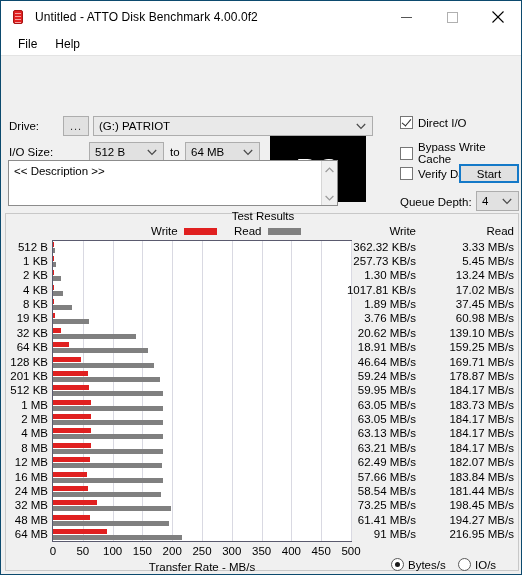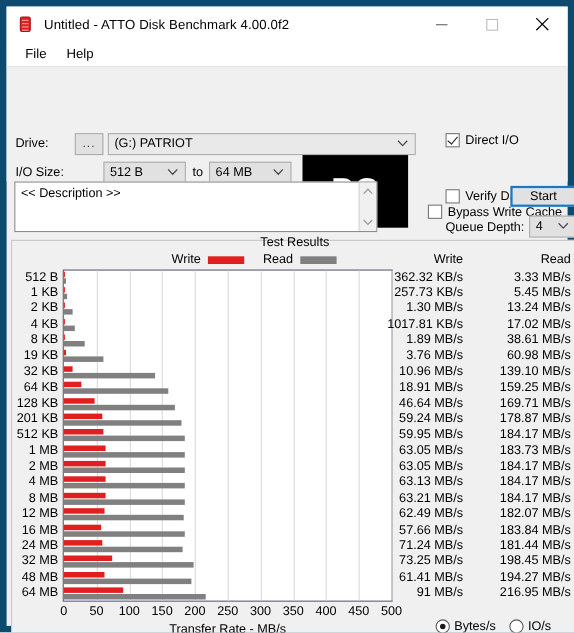--- a/index.html
+++ b/index.html
@@ -5,21 +5,21 @@
   html,body{margin:0;padding:0;}
   body{
     width:522px;height:575px;
     background:#f0f0f0;
     font-family:"Liberation Sans", sans-serif;
     font-size:11px;
     color:#000;
     overflow:hidden;
     position:relative;
   }
-  .win{position:absolute;inset:0;background:#f0f0f0;border:6px solid #0c4a6e;box-sizing:border-box;}
+  .win{position:absolute;inset:0;background:#f0f0f0;border:1px solid #0c4a6e;box-sizing:border-box;}
 
   
   .titlebar{height:32px;display:flex;align-items:center;background:#ffffff;position:relative;}
   .app-icon{width:16px;height:16px;margin-left:9px;margin-right:9px;position:relative;flex:none;}
   .app-icon .cyl{
     position:absolute;left:3px;top:1px;width:10px;height:14px;
     background:#e02020;border:1px solid #a81414;box-sizing:border-box;border-radius:2px;
   }
   .app-icon .cyl:after{
     content:"";position:absolute;left:1px;top:2px;right:1px;height:1px;background:#f7a0a0;
@@ -192,21 +192,21 @@
           </svg>
       </span>
     </div>
 
     <div class="pclogo" style="left:269px;top:80px;width:96px;height:66px;">PC</div>
 
     <div class="chk" style="left:399px;top:60px;">
       <span class="box on"></span>
       <span>Direct I/O</span>
     </div>
-    <div class="chk" style="left:383px;top:85px;margin-top:40px;">
+    <div class="chk" style="left:399px;top:85px;">
       <span class="box"></span>
       <span>Bypass Write Cache</span>
     </div>
     <div class="chk" style="left:399px;top:111px;">
       <span class="box"></span>
       <span>Verify Data</span>
     </div>
 
     <div class="lbl" style="left:399px;top:140px;">Queue Depth:</div>
     <div class="combo" style="left:475px;top:135px;width:43px;">
@@ -284,30 +284,30 @@
         <div class="cell" style="left: 420px; top: 55.2619px; width: 88px;">13.24 MB/s</div>
         <div class="ylabel" style="left: 0px; top: 69.6429px; width: 42px;">4 KB</div>
         <div class="bar w" style="left: 47px; top: 70.6429px; width: 1px; background: rgb(224, 32, 32);"></div>
         <div class="bar r" style="left: 47px; top: 76.6429px; width: 10.1439px; background: rgb(128, 128, 128);"></div>
         <div class="cell" style="left: 320px; top: 69.6429px; width: 90px;">1017.81 KB/s</div>
         <div class="cell" style="left: 420px; top: 69.6429px; width: 88px;">17.02 MB/s</div>
         <div class="ylabel" style="left: 0px; top: 84.0238px; width: 42px;">8 KB</div>
         <div class="bar w" style="left: 47px; top: 85.0238px; width: 1.12644px; background: rgb(224, 32, 32);"></div>
         <div class="bar r" style="left: 47px; top: 91.0238px; width: 19.3044px; background: rgb(128, 128, 128);"></div>
         <div class="cell" style="left: 320px; top: 84.0238px; width: 90px;">1.89 MB/s</div>
-        <div class="cell" style="left: 420px; top: 84.0238px; width: 88px;">38.61 MB/s</div>
+        <div class="cell" style="left: 420px; top: 84.0238px; width: 88px;">37.45 MB/s</div>
         <div class="ylabel" style="left: 0px; top: 98.4048px; width: 42px;">19 KB</div>
         <div class="bar w" style="left: 47px; top: 99.4048px; width: 2.24096px; background: rgb(224, 32, 32);"></div>
         <div class="bar r" style="left: 47px; top: 105.405px; width: 36.3441px; background: rgb(128, 128, 128);"></div>
         <div class="cell" style="left: 320px; top: 98.4048px; width: 90px;">3.76 MB/s</div>
         <div class="cell" style="left: 420px; top: 98.4048px; width: 88px;">60.98 MB/s</div>
         <div class="ylabel" style="left: 0px; top: 112.786px; width: 42px;">32 KB</div>
         <div class="bar w" style="left: 47px; top: 113.786px; width: 7.58708px; background: rgb(224, 32, 32);"></div>
         <div class="bar r" style="left: 47px; top: 119.786px; width: 82.9036px; background: rgb(128, 128, 128);"></div>
-        <div class="cell" style="left: 320px; top: 112.786px; width: 90px;">10.96 MB/s</div>
+        <div class="cell" style="left: 320px; top: 112.786px; width: 90px;">20.62 MB/s</div>
         <div class="cell" style="left: 420px; top: 112.786px; width: 88px;">139.10 MB/s</div>
         <div class="ylabel" style="left: 0px; top: 127.167px; width: 42px;">64 KB</div>
         <div class="bar w" style="left: 47px; top: 128.167px; width: 16.2648px; background: rgb(224, 32, 32);"></div>
         <div class="bar r" style="left: 47px; top: 134.167px; width: 94.913px; background: rgb(128, 128, 128);"></div>
         <div class="cell" style="left: 320px; top: 127.167px; width: 90px;">18.91 MB/s</div>
         <div class="cell" style="left: 420px; top: 127.167px; width: 88px;">159.25 MB/s</div>
         <div class="ylabel" style="left: 0px; top: 141.548px; width: 42px;">128 KB</div>
         <div class="bar w" style="left: 47px; top: 142.548px; width: 27.7974px; background: rgb(224, 32, 32);"></div>
         <div class="bar r" style="left: 47px; top: 148.548px; width: 101.147px; background: rgb(128, 128, 128);"></div>
         <div class="cell" style="left: 320px; top: 141.548px; width: 90px;">46.64 MB/s</div>
@@ -348,21 +348,21 @@
         <div class="cell" style="left: 320px; top: 242.214px; width: 90px;">62.49 MB/s</div>
         <div class="cell" style="left: 420px; top: 242.214px; width: 88px;">182.07 MB/s</div>
         <div class="ylabel" style="left: 0px; top: 256.595px; width: 42px;">16 MB</div>
         <div class="bar w" style="left: 47px; top: 257.595px; width: 34.3654px; background: rgb(224, 32, 32);"></div>
         <div class="bar r" style="left: 47px; top: 263.595px; width: 109.569px; background: rgb(128, 128, 128);"></div>
         <div class="cell" style="left: 320px; top: 256.595px; width: 90px;">57.66 MB/s</div>
         <div class="cell" style="left: 420px; top: 256.595px; width: 88px;">183.84 MB/s</div>
         <div class="ylabel" style="left: 0px; top: 270.976px; width: 42px;">24 MB</div>
         <div class="bar w" style="left: 47px; top: 271.976px; width: 34.8898px; background: rgb(224, 32, 32);"></div>
         <div class="bar r" style="left: 47px; top: 277.976px; width: 108.138px; background: rgb(128, 128, 128);"></div>
-        <div class="cell" style="left: 320px; top: 270.976px; width: 90px;">71.24 MB/s</div>
+        <div class="cell" style="left: 320px; top: 270.976px; width: 90px;">58.54 MB/s</div>
         <div class="cell" style="left: 420px; top: 270.976px; width: 88px;">181.44 MB/s</div>
         <div class="ylabel" style="left: 0px; top: 285.357px; width: 42px;">32 MB</div>
         <div class="bar w" style="left: 47px; top: 286.357px; width: 43.657px; background: rgb(224, 32, 32);"></div>
         <div class="bar r" style="left: 47px; top: 292.357px; width: 118.276px; background: rgb(128, 128, 128);"></div>
         <div class="cell" style="left: 320px; top: 285.357px; width: 90px;">73.25 MB/s</div>
         <div class="cell" style="left: 420px; top: 285.357px; width: 88px;">198.45 MB/s</div>
         <div class="ylabel" style="left: 0px; top: 299.738px; width: 42px;">48 MB</div>
         <div class="bar w" style="left: 47px; top: 300.738px; width: 36.6004px; background: rgb(224, 32, 32);"></div>
         <div class="bar r" style="left: 47px; top: 306.738px; width: 115.785px; background: rgb(128, 128, 128);"></div>
         <div class="cell" style="left: 320px; top: 299.738px; width: 90px;">61.41 MB/s</div>

